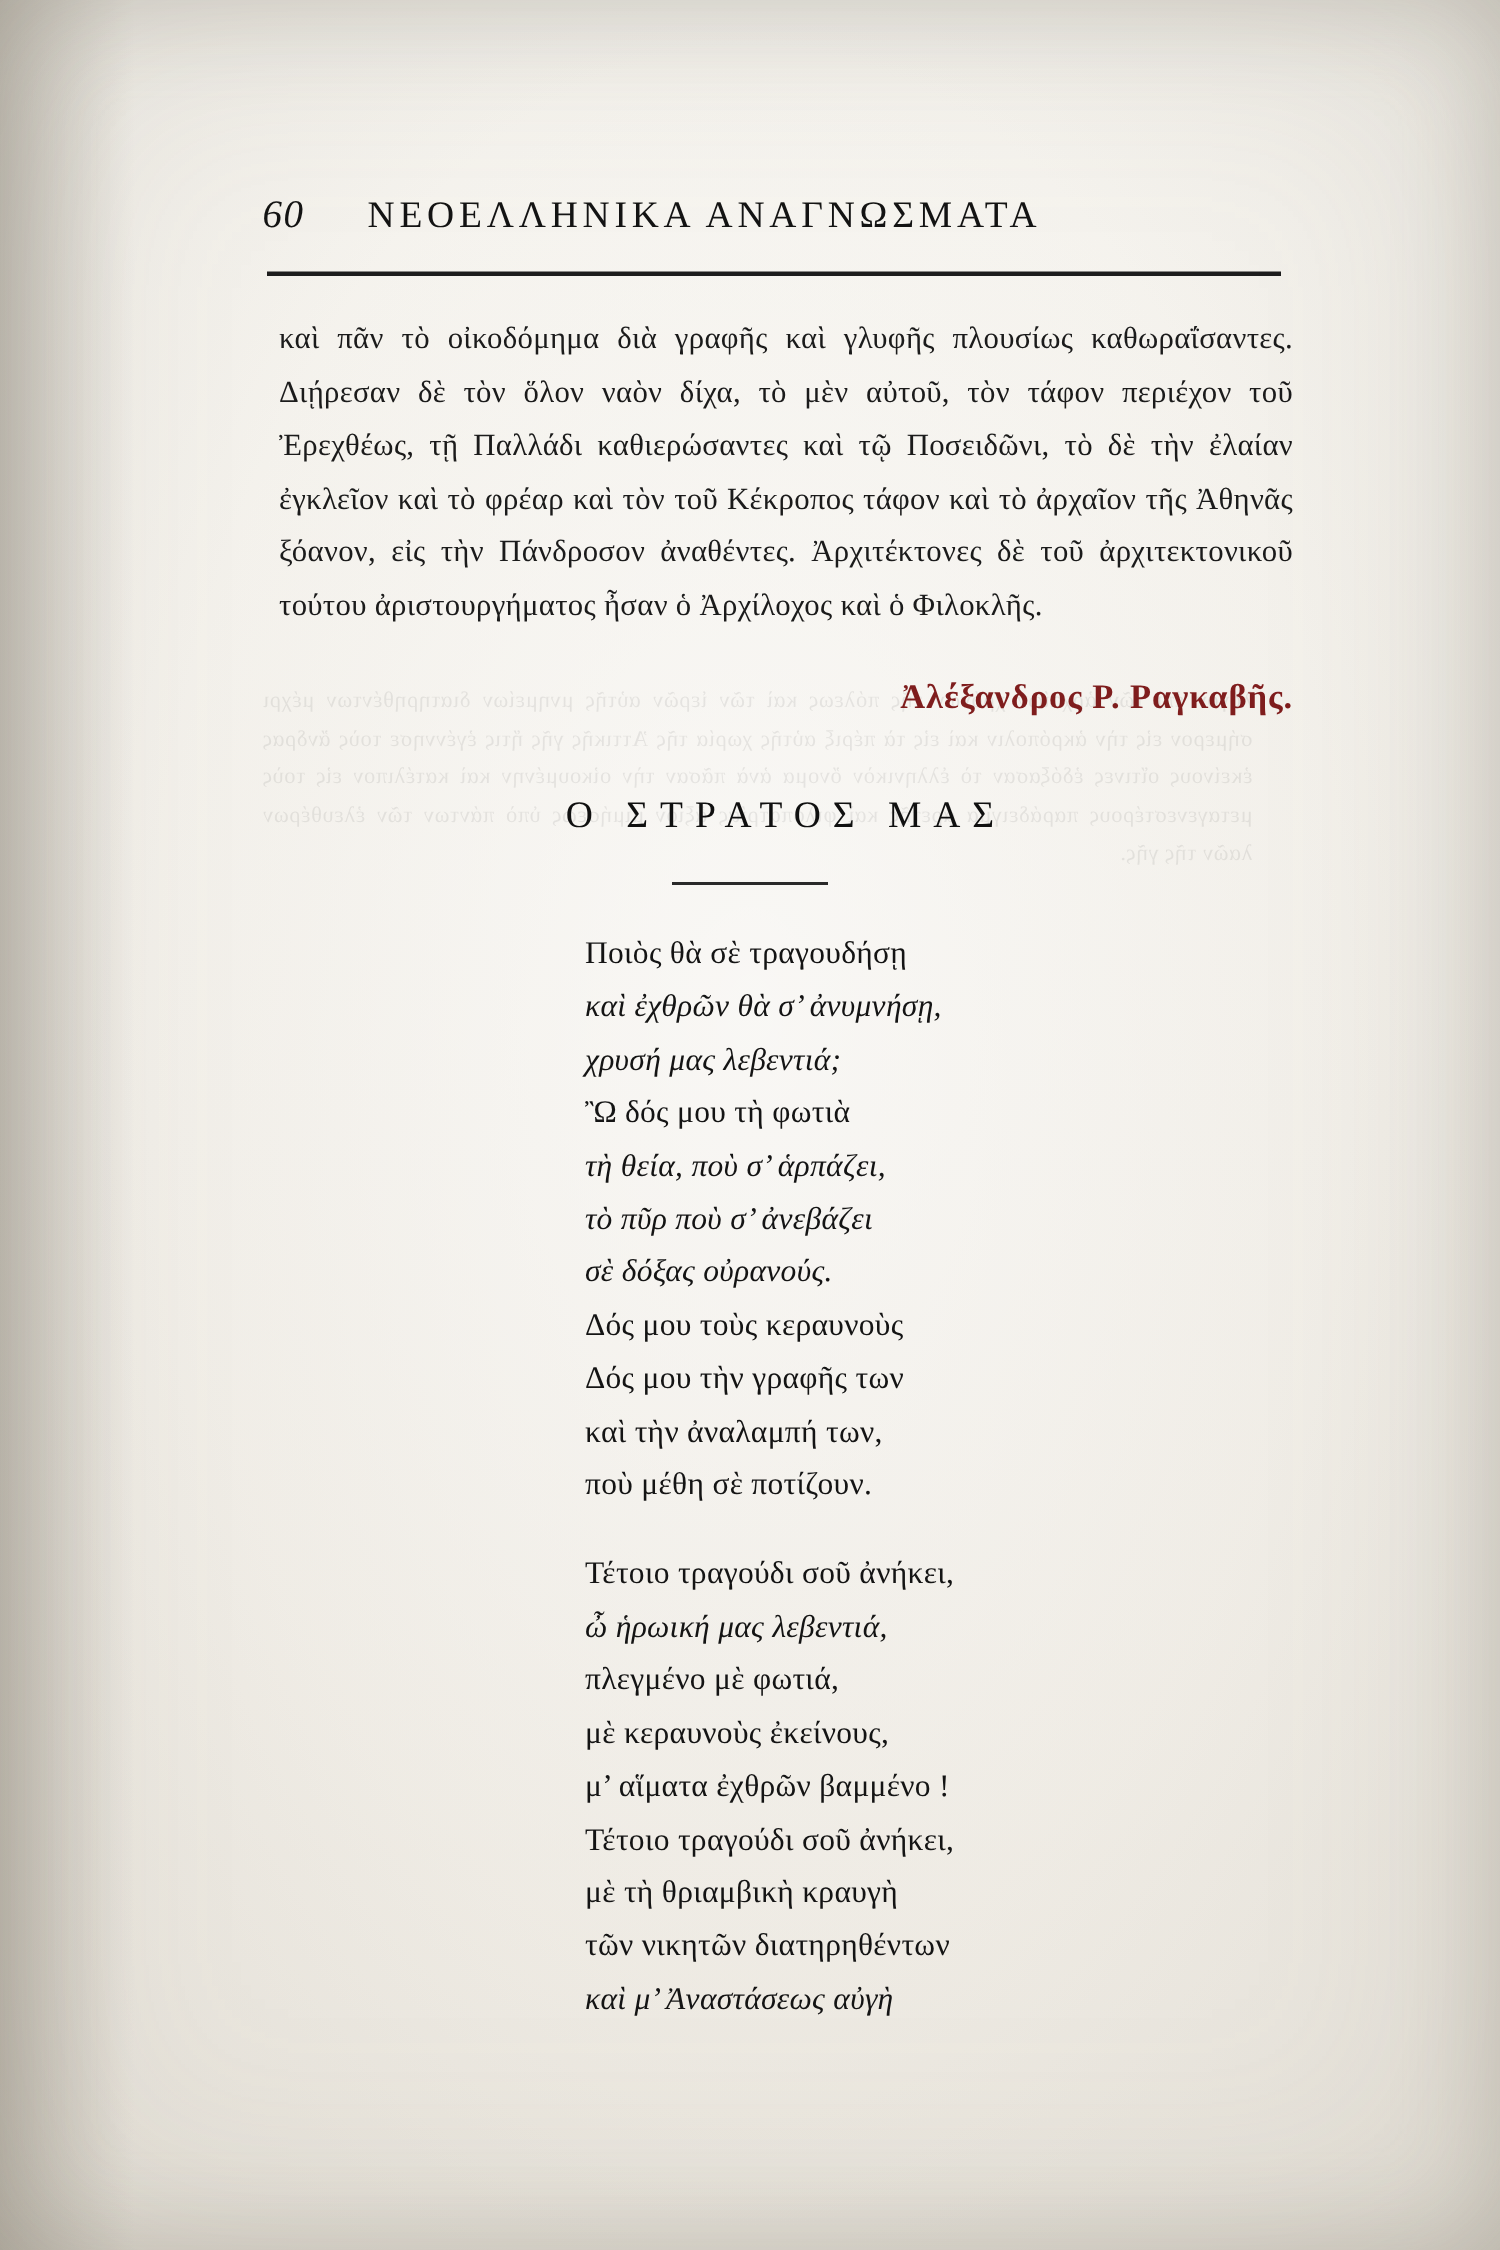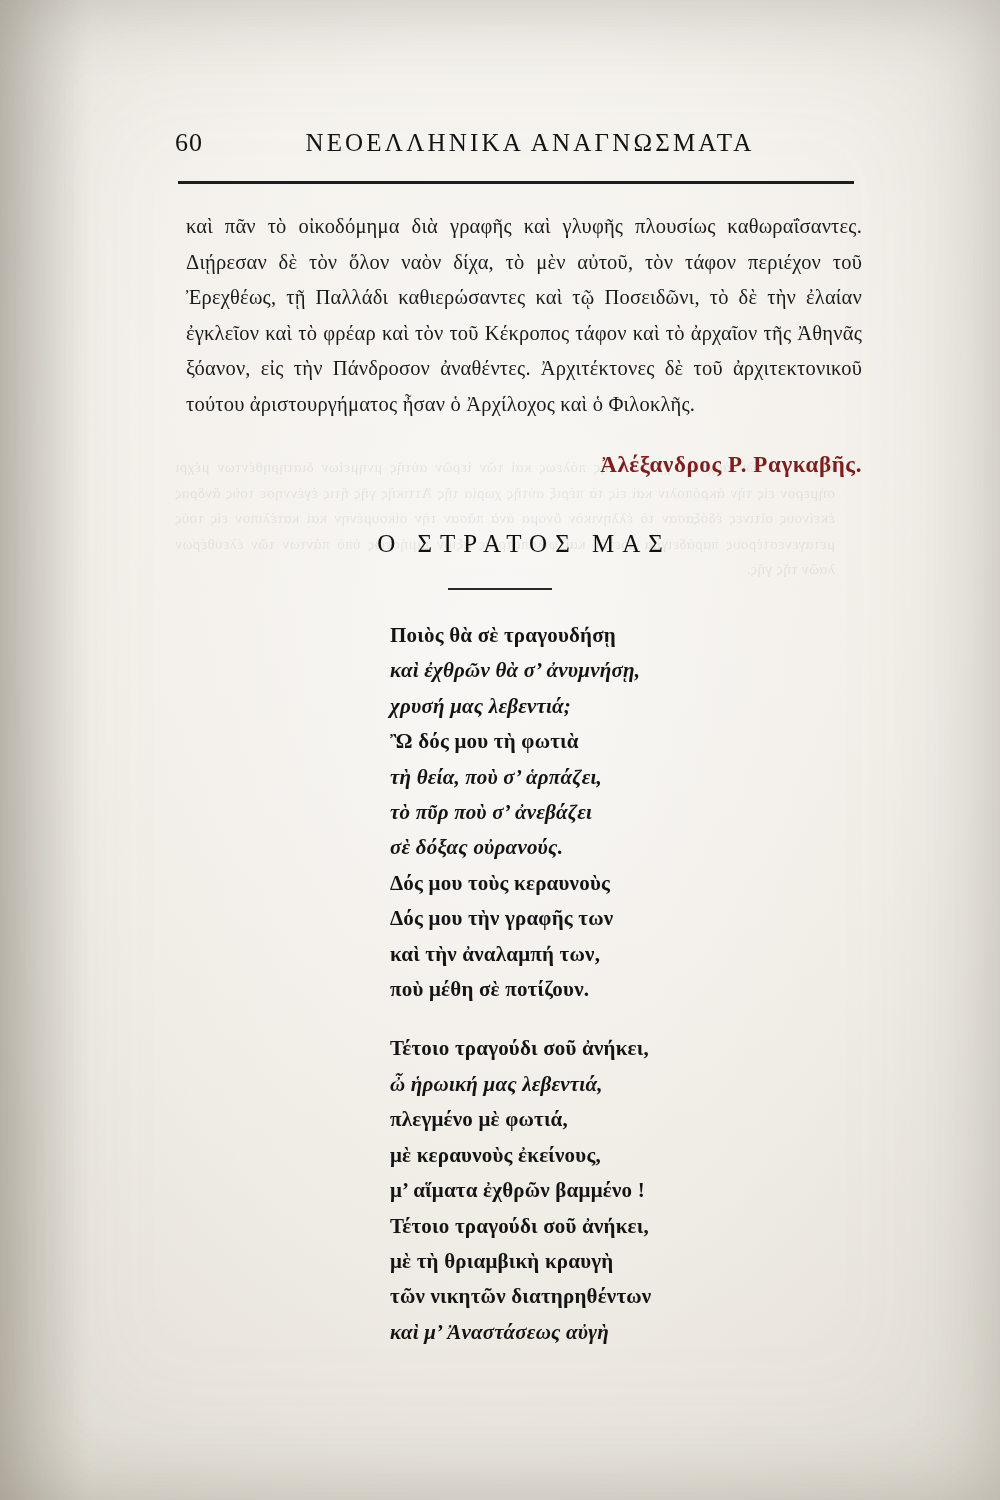--- a/index.html
+++ b/index.html
@@ -54,24 +54,24 @@
     width: 680px;
     display: flex;
     align-items: baseline;
   }
   .folio {
     font-size: 26px;
     letter-spacing: 1px;
     color: #141414;
     width: 70px;
     font-family: "Liberation Serif", serif;
+    font-style: italic;
   }
   .running-head {
     flex: 1;
-    text-align: center;
     font-size: 25px;
     letter-spacing: 3.2px;
     color: #141414;
     padding-right: 40px;
     white-space: nowrap;
   }
   .head-rule {
     position: absolute;
     top: 181px;
     left: 178px;
@@ -130,21 +130,20 @@
     top: 618px;
     left: 390px;
     width: 420px;
     font-size: 21px;
     line-height: 35.4px;
     color: #141414;
     letter-spacing: 0.2px;
   }
   .poem .line {
     white-space: nowrap;
-    font-weight: bold;
   }
   .poem .stanza-gap {
     height: 24px;
   }
   .poem .line.italic {
     font-style: italic;
   }
   
   .edge {
     position: absolute;

